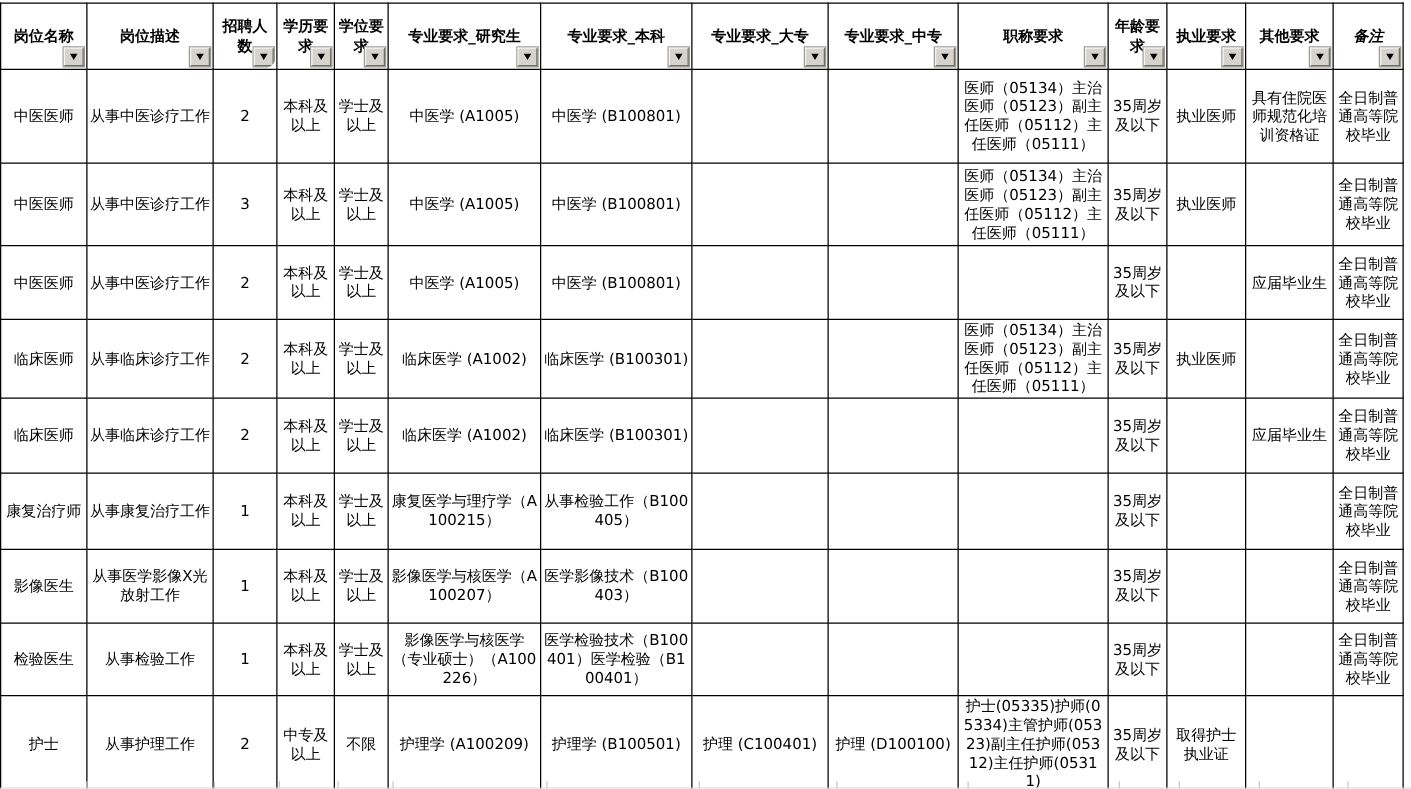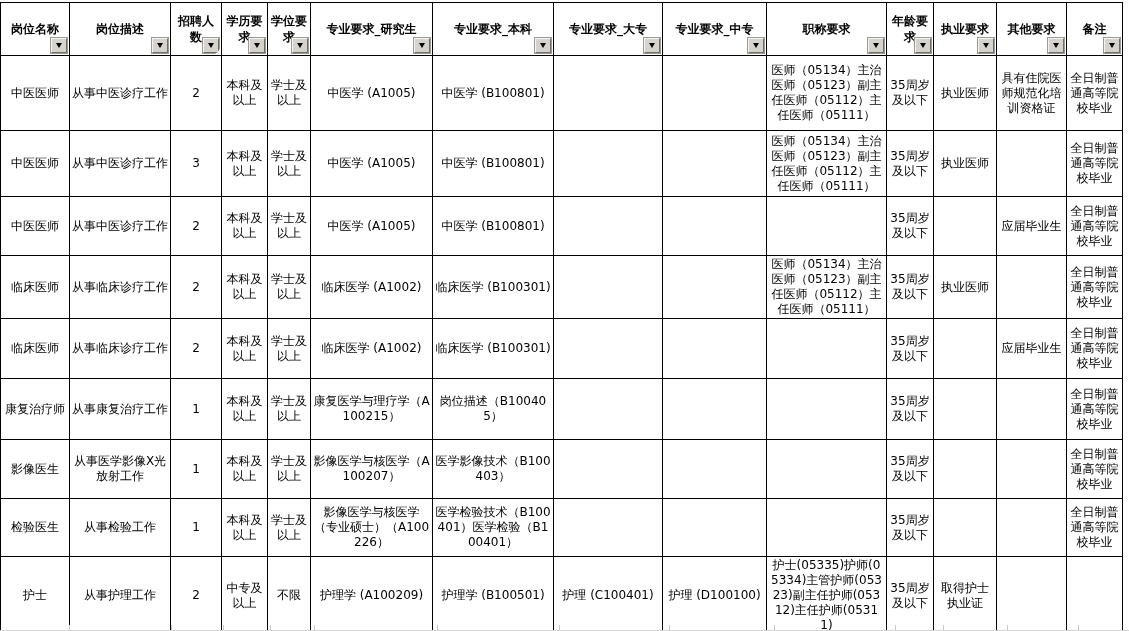--- a/index.html
+++ b/index.html
@@ -144,21 +144,21 @@
             </span></th>
           <th style="height: 50px;"><span>年龄要求</span><span class="fbtn">
               <span class="tri"></span>
             </span></th>
           <th style="height: 50px; text-align: center;"><span>执业要求</span><span class="fbtn">
               <span class="tri"></span>
             </span></th>
           <th style="height: 50px;"><span>其他要求</span><span class="fbtn">
               <span class="tri"></span>
             </span></th>
-          <th style="height: 50px;"><span>备注</span><span class="fbtn">
+          <th style="height: 50px; font-style: italic;"><span>备注</span><span class="fbtn">
               <span class="tri"></span>
             </span></th>
         </tr>
     </thead>
     <tbody>
         <tr style="height: 75px;">
           <td>中医医师</td>
           <td>从事中医诊疗工作</td>
           <td>2</td>
           <td>本科及以上</td>
@@ -237,21 +237,21 @@
           <td>应届毕业生</td>
           <td>全日制普通高等院校毕业</td>
         </tr>
         <tr style="height: 61px;">
           <td>康复治疗师</td>
           <td>从事康复治疗工作</td>
           <td>1</td>
           <td>本科及以上</td>
           <td>学士及以上</td>
           <td>康复医学与理疗学（A100215）</td>
-          <td>岗位描述（B100405）</td>
+          <td>从事检验工作（B100405）</td>
           <td></td>
           <td></td>
           <td></td>
           <td>35周岁及以下</td>
           <td></td>
           <td></td>
           <td>全日制普通高等院校毕业</td>
         </tr>
         <tr style="height: 59px;">
           <td>影像医生</td>

